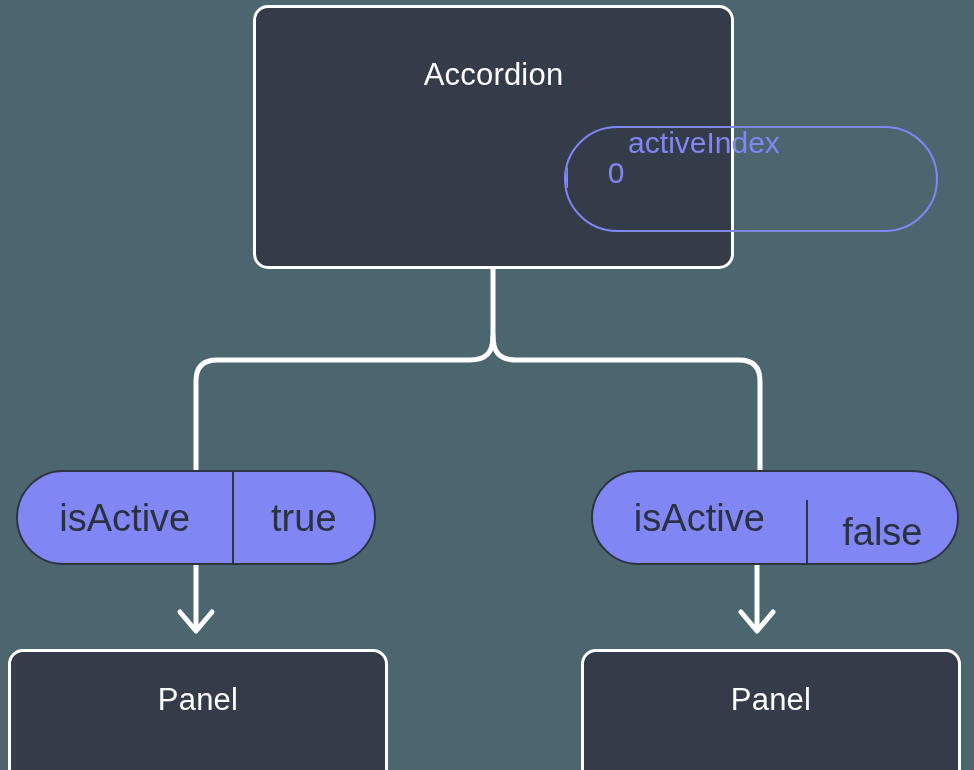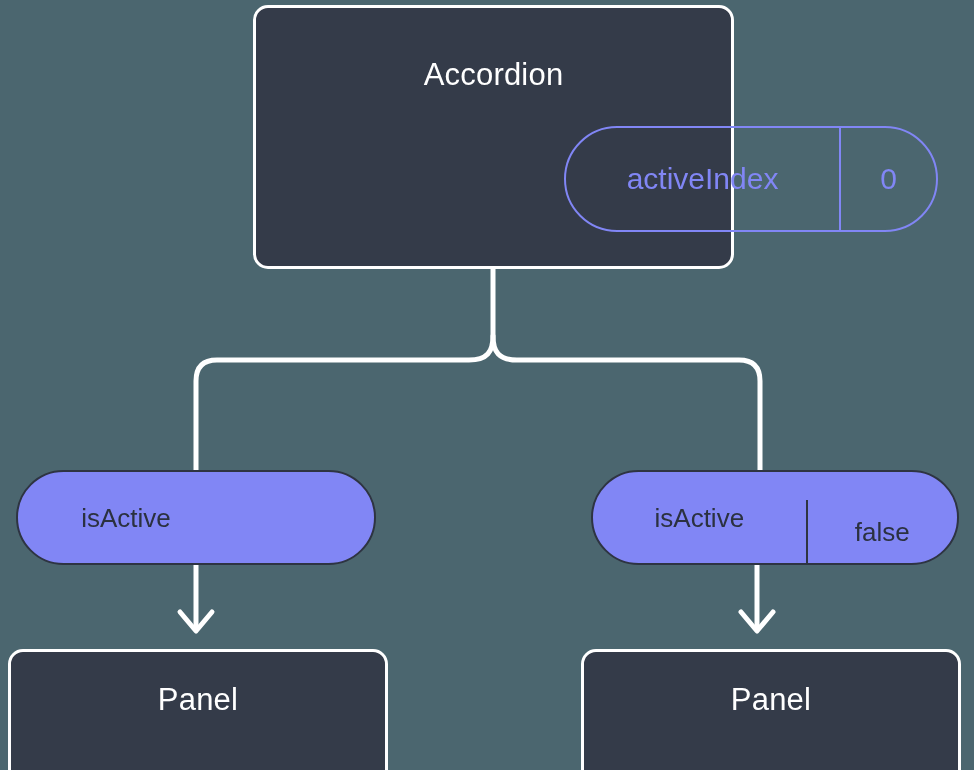--- a/index.html
+++ b/index.html
@@ -95,31 +95,32 @@
   }
 
   
   .pill.filled {
     border: 2px solid #2e3442;
     background: #8186f5;
   }
   .pill.filled .pill-key,
   .pill.filled .pill-val {
     color: #2b3140;
-    font-size: 26px;
+    font-size: 38px;
   }
   .pill.filled .pill-val {
     border-left: 2px solid #2e3442;
   }
 
   #pill-active-index {
     left: 308px;
     top: 118px;
     width: 374px;
     height: 106px;
+    flex-direction: column;
   }
   #pill-active-index .pill-key { width: 276px; }
   #pill-active-index .pill-val { width: 96px; }
 
   #pill-is-active-true {
     left: 16px;
     top: 470px;
     width: 360px;
     height: 95px;
   }
@@ -165,20 +166,21 @@
     <div class="node-title">Accordion</div>
 
     <div id="pill-active-index" class="pill outlined">
       <span class="pill-key">activeIndex</span>
       <span class="pill-val">0</span>
     </div>
   </div>
 
   <div id="pill-is-active-true" class="pill filled">
     <span class="pill-key">isActive</span>
+    <span class="pill-val">true</span>
   </div>
 
   <div id="pill-is-active-false" class="pill filled">
     <span class="pill-key">isActive</span>
     <span class="pill-val">false</span>
   </div>
 
   <div id="panel-left" class="node-box panel-node">
     <div class="node-title">Panel</div>
   </div>

